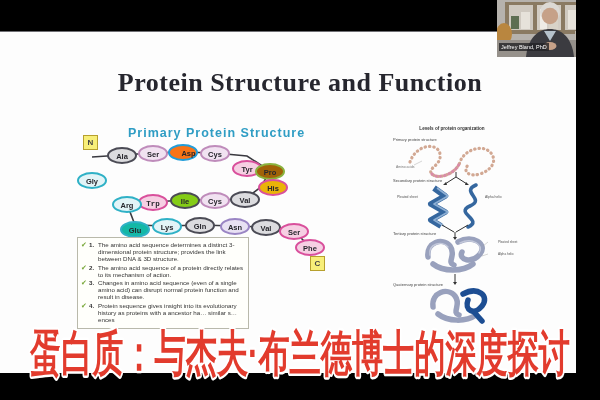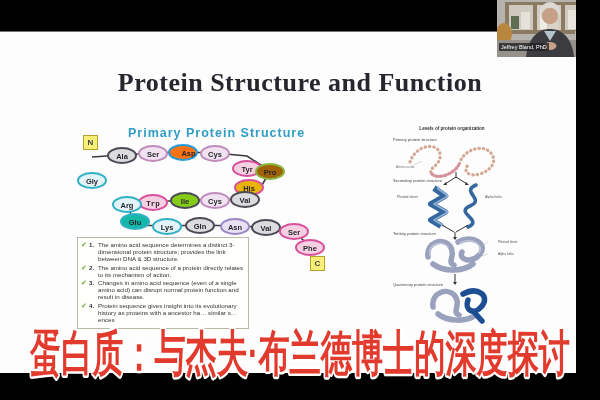--- a/index.html
+++ b/index.html
@@ -50,27 +50,27 @@
   <div class="terminus" style="left:83px;top:135px">N</div>
   <div class="terminus" style="left:310px;top:256px">C</div>
 
   <div class="aa" style="left: 77px; top: 150px; border-color: rgb(47, 177, 198); background: rgb(226, 244, 247); margin-top: 22px;">Gly</div>
   <div class="aa" style="left: 107px; top: 147px; border-color: rgb(75, 75, 85); background: rgb(220, 220, 223);">Ala</div>
   <div class="aa" style="left: 138px; top: 145px; border-color: rgb(191, 140, 187); background: rgb(241, 226, 241);">Ser</div>
   <div class="aa" style="left: 168px; top: 144px; border-color: rgb(34, 157, 217); background: #f97316; padding-left: 11px;">Asp</div>
   <div class="aa" style="left: 200px; top: 145px; border-color: rgb(191, 140, 187); background: rgb(241, 226, 241);">Cys</div>
   <div class="aa" style="left: 232px; top: 148px; border-color: rgb(217, 80, 156); background: rgb(246, 207, 227); margin-top: 12px;">Tyr</div>
   <div class="aa" style="left: 255px; top: 163px; border-color: rgb(138, 179, 62); background: #a16207;">Pro</div>
-  <div class="aa" style="left: 234px; top: 179px; border-color: rgb(217, 80, 156); background: #eab308;">His</div>
+  <div class="aa" style="left: 258px; top: 179px; border-color: rgb(217, 80, 156); background: #eab308;">His</div>
   <div class="aa" style="left: 230px; top: 191px; border-color: rgb(75, 75, 85); background: rgb(220, 220, 223);">Val</div>
   <div class="aa" style="left: 200px; top: 192px; border-color: rgb(191, 140, 187); background: rgb(241, 226, 241);">Cys</div>
   <div class="aa" style="left: 170px; top: 192px; border-color: rgb(75, 75, 85); background: #84cc16;">Ile</div>
   <div class="aa" style="left: 138px; top: 194px; border-color: rgb(217, 80, 156); background: rgb(246, 207, 227); font-family: Liberation Mono, monospace;">Trp</div>
   <div class="aa" style="left: 112px; top: 196px; border-color: rgb(47, 177, 198); background: rgb(226, 244, 247);">Arg</div>
-  <div class="aa" style="left: 120px; top: 213px; border-color: rgb(47, 177, 198); background: #14b8a6;">Glu</div>
+  <div class="aa" style="left: 120px; top: 221px; border-color: rgb(47, 177, 198); background: #14b8a6;">Glu</div>
   <div class="aa" style="left: 152px; top: 218px; border-color: rgb(47, 177, 198); background: rgb(226, 244, 247); text-align: center;">Lys</div>
   <div class="aa" style="left: 185px; top: 217px; border-color: rgb(75, 75, 85); background: rgb(220, 220, 223); text-align: center;">Gln</div>
   <div class="aa" style="left: 220px; top: 218px; border-color: rgb(154, 133, 196); background: rgb(232, 225, 243);">Asn</div>
   <div class="aa" style="left: 251px; top: 219px; border-color: rgb(75, 75, 85); background: rgb(220, 220, 223);">Val</div>
   <div class="aa" style="left: 279px; top: 223px; border-color: rgb(217, 80, 156); background: rgb(246, 207, 227);">Ser</div>
   <div class="aa" style="left: 295px; top: 239px; border-color: rgb(217, 80, 156); background: rgb(246, 207, 227);">Phe</div>
 
   <div class="checklist">
     <div class="cl-item">
       <span class="chk">✔</span>

